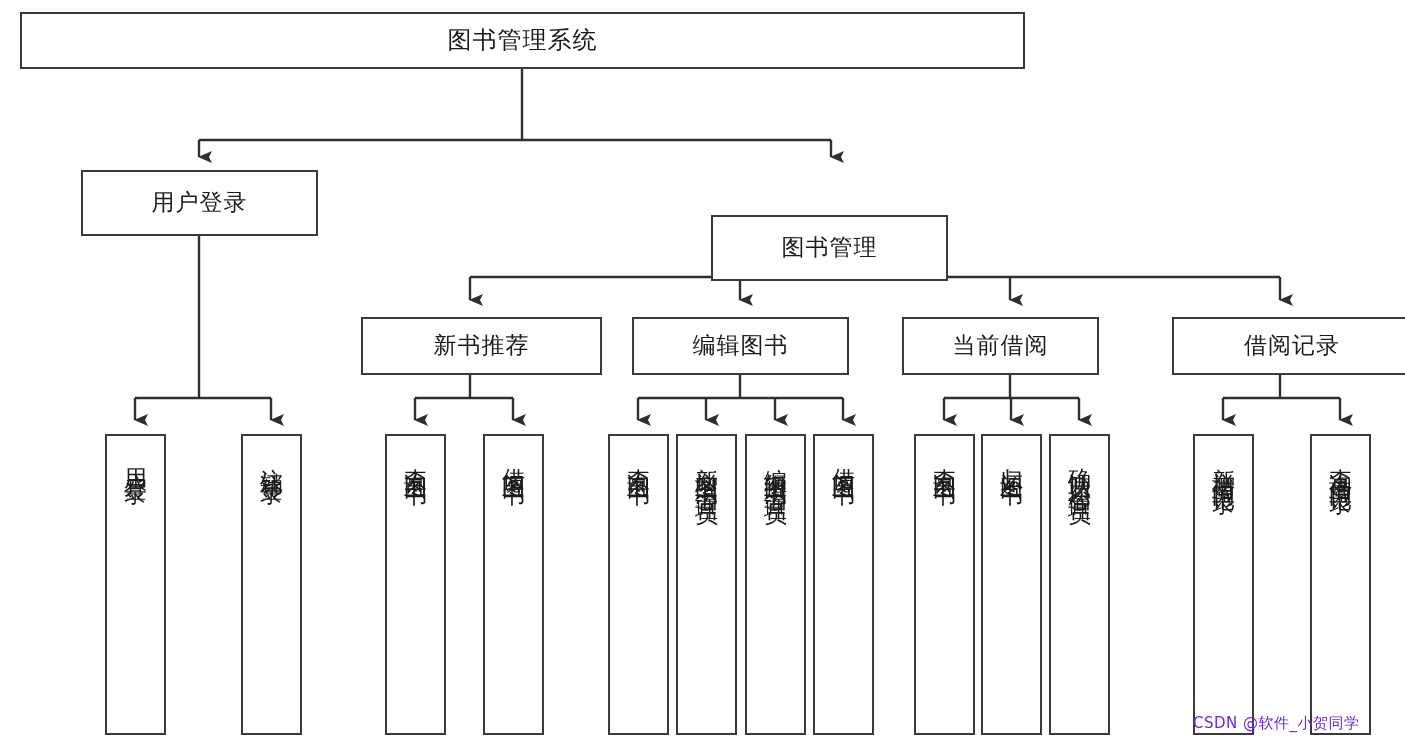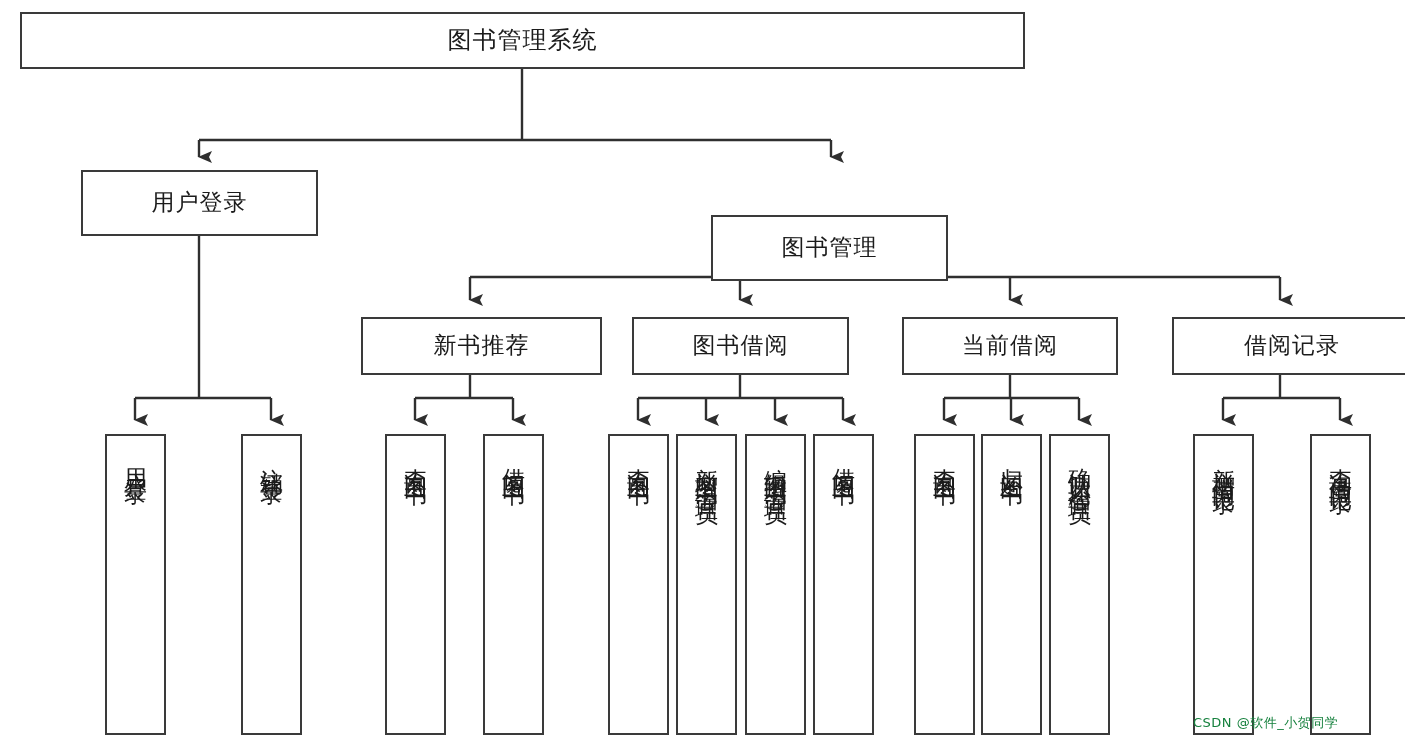--- a/index.html
+++ b/index.html
@@ -59,22 +59,22 @@
   .node.v .label {
     writing-mode: vertical-rl;
     text-orientation: upright;
     font-size: 23px;
     letter-spacing: 5px;
     line-height: 1;
     white-space: nowrap;
   }
   .watermark {
     position: absolute;
-    color: #15803d;
-    font-size: 13px;
+    color: #6d28d9;
+    font-size: 15px;
     white-space: nowrap;
     z-index: 5;
     letter-spacing: 0.5px;
     text-align: right;
   }
 </style>
 </head>
 <body>
 
 <div id="canvas">
@@ -139,24 +139,24 @@
 
   <div class="node h" style="left:711px; top:170px; width:237px; height:66px;margin-top:45px;">
     <span class="label">图书管理</span>
   </div>
 
   <div class="node h" style="left:361px; top:317px; width:241px; height:58px;">
     <span class="label">新书推荐</span>
   </div>
 
   <div class="node h" style="left:632px; top:317px; width:217px; height:58px;">
-    <span class="label">图书借阅</span>
-  </div>
-
-  <div class="node h" style="left:902px; top:317px; width:216px; height:58px;">
+    <span class="label">编辑图书</span>
+  </div>
+
+  <div class="node h" style="left:902px; top:317px; width:197px; height:58px;">
     <span class="label">当前借阅</span>
   </div>
 
   <div class="node h" style="left:1172px; top:317px; width:240px; height:58px;">
     <span class="label">借阅记录</span>
   </div>
 
   <div class="node v" style="left:105px; top:434px; width:61px; height:301px;">
     <span class="label">用户登录</span>
   </div>

